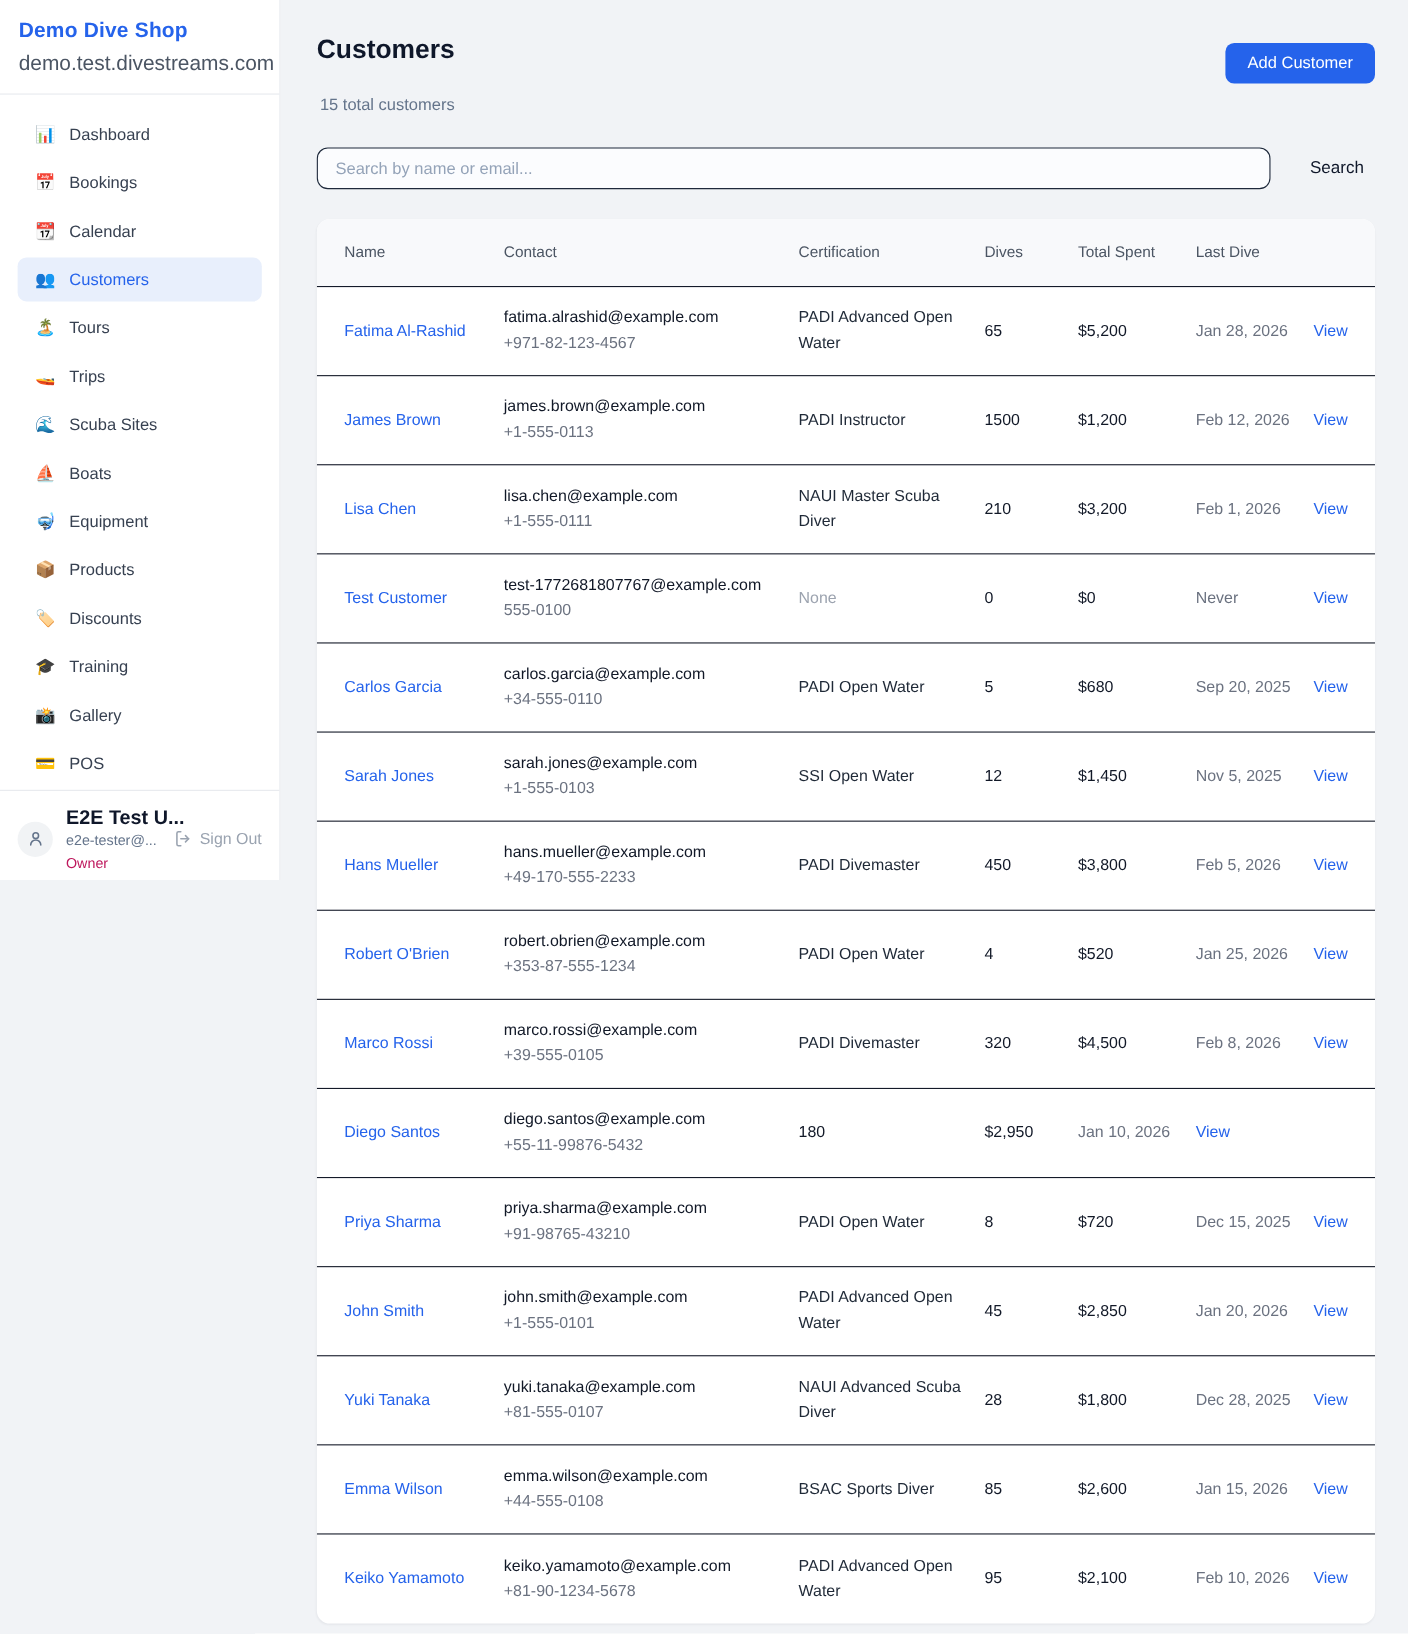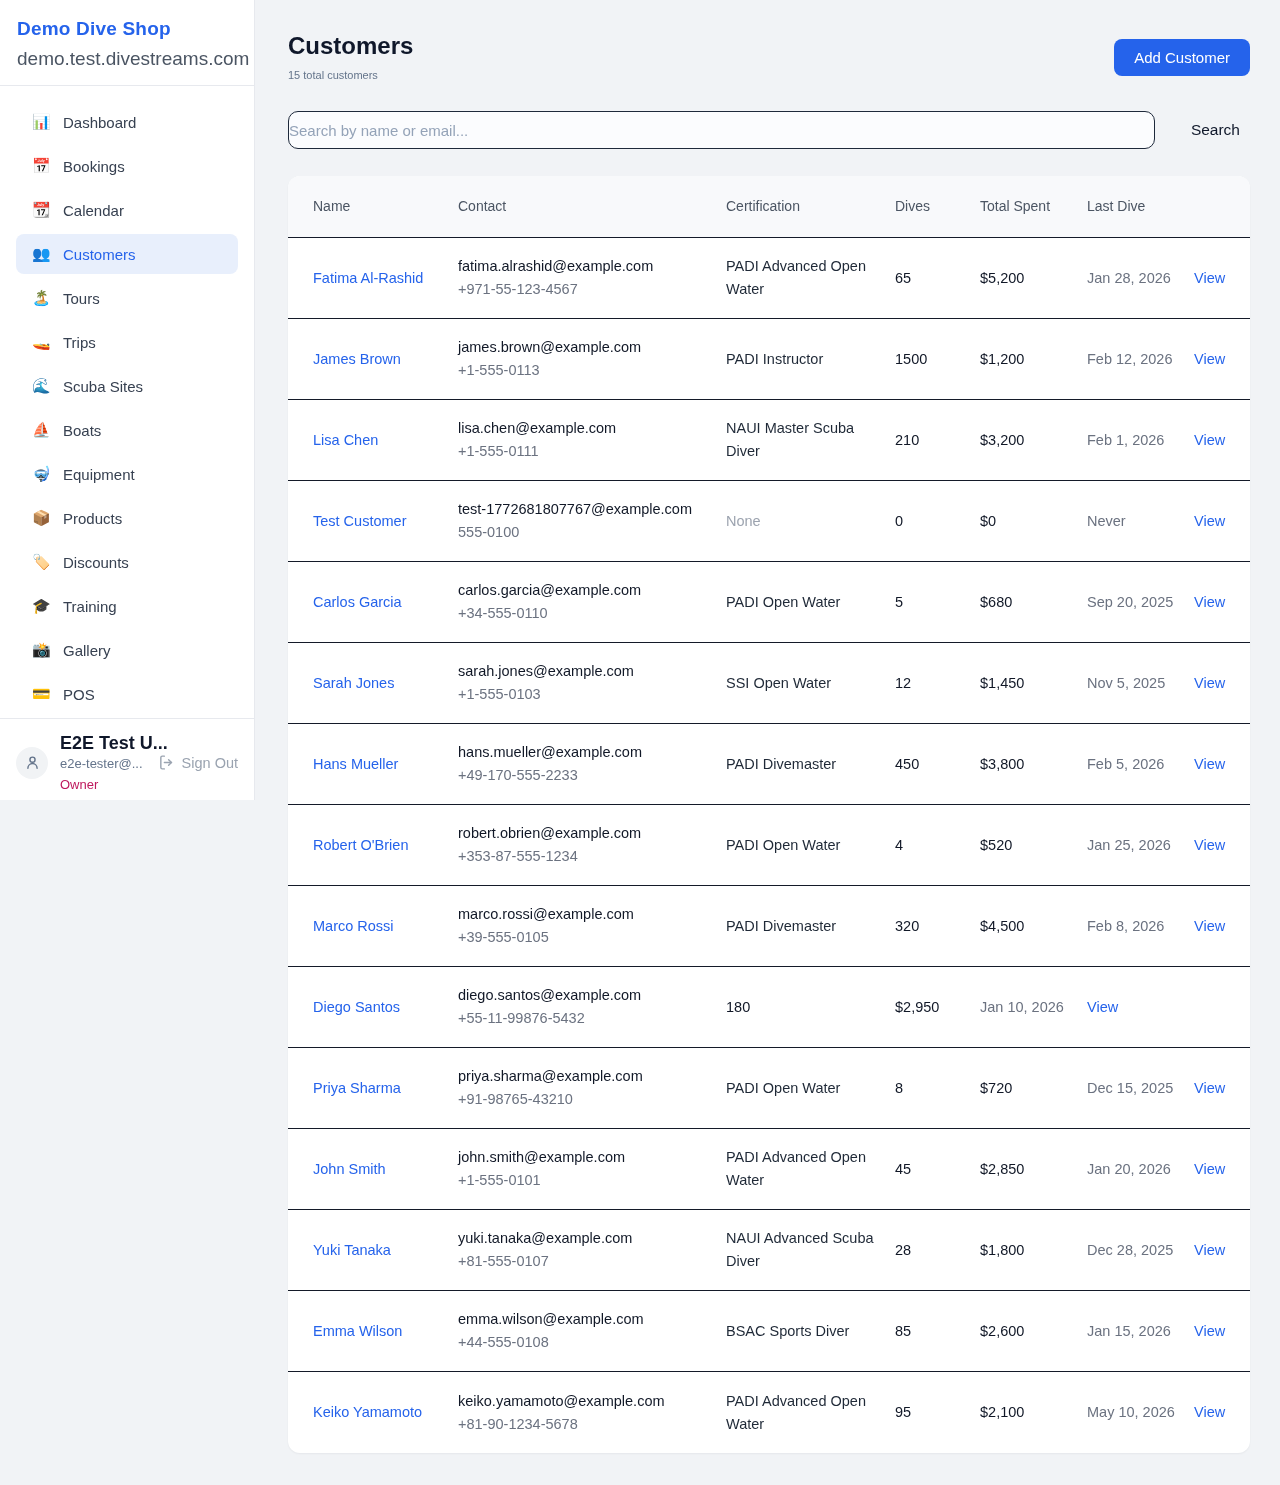--- a/index.html
+++ b/index.html
@@ -42,30 +42,30 @@
   .user-email { font-size:13px; color:#64748b; margin-top:2px; white-space:nowrap; }
   .user-role { font-size:13px; color:#be185d; margin-top:6px; }
   .signout {
     display:flex; align-items:center; gap:7px; color:#9aa3b0;
     font-size:14.5px; cursor:pointer; flex:0 0 auto; white-space:nowrap;
   }
   
   .main { position:absolute; left:255px; top:0; width:1025px; height:1485px; padding:32px 30px 0 33px; }
   .page-head { display:flex; justify-content:space-between; align-items:flex-start; }
   .page-title { font-size:24px; font-weight:700; color:#0f172a; }
-  .page-subtitle { font-size:11px; color:#64748b; margin-top:9px; }
+  .page-subtitle { font-size:15px; color:#64748b; margin-top:27px;text-align:right; }
   .btn-primary {
     background:#2563eb; color:#ffffff; border:none; border-radius:8px;
     font-family:inherit; font-size:15px; font-weight:500;
     padding:10px 20px; margin-top:7px; cursor:pointer;
   }
   .search-row { display:flex; align-items:center; margin-top:30px; }
   .search-input {
     width:867px; height:38px; border:1px solid #1e293b; border-radius:10px;
-    background:#fbfcfe; padding:0 0; font-family:inherit; font-size:15px; color:#111827;
+    background:#fbfcfe; padding:0 16px; font-family:inherit; font-size:15px; color:#111827;
     outline:none;
   }
   .search-input::placeholder { color:#94a3b8; }
   .search-btn {
     background:none; border:none; font-family:inherit; font-size:15.5px;
     color:#0f172a; font-weight:500; margin-left:26px; padding:8px 10px; cursor:pointer;
   }
   
   .table-card {
     margin-top:27px; background:#ffffff; border-radius:12px; overflow:hidden;
@@ -202,21 +202,21 @@
         <div class="th">Dives</div>
         <div class="th">Total Spent</div>
         <div class="th">Last Dive</div>
         <div></div>
       </div>
     <div id="tbody">
         <div class="tgrid trow">
           <div class="td"><a class="name-link">Fatima Al-Rashid</a></div>
           <div class="td">
             <div class="email">fatima.alrashid@example.com</div>
-            <div class="phone">+971-55-123-4567</div>
+            <div class="phone">+971-82-123-4567</div>
           </div>
           <div class="td cert">PADI Advanced Open Water</div>
           <div class="td dives">65</div>
           <div class="td spent">$5,200</div>
           <div class="td lastdive">Jan 28, 2026</div>
           <div class="td"><a class="view-link">View</a></div>
         </div>
         <div class="tgrid trow">
           <div class="td"><a class="name-link">James Brown</a></div>
           <div class="td">
@@ -374,18 +374,18 @@
         </div>
         <div class="tgrid trow">
           <div class="td"><a class="name-link">Keiko Yamamoto</a></div>
           <div class="td">
             <div class="email">keiko.yamamoto@example.com</div>
             <div class="phone">+81-90-1234-5678</div>
           </div>
           <div class="td cert">PADI Advanced Open Water</div>
           <div class="td dives">95</div>
           <div class="td spent">$2,100</div>
-          <div class="td lastdive">May 10, 2026</div>
+          <div class="td lastdive">Feb 10, 2026</div>
           <div class="td"><a class="view-link">View</a></div>
         </div>
       </div>
   </div>
 </main>
 
 </body></html>

